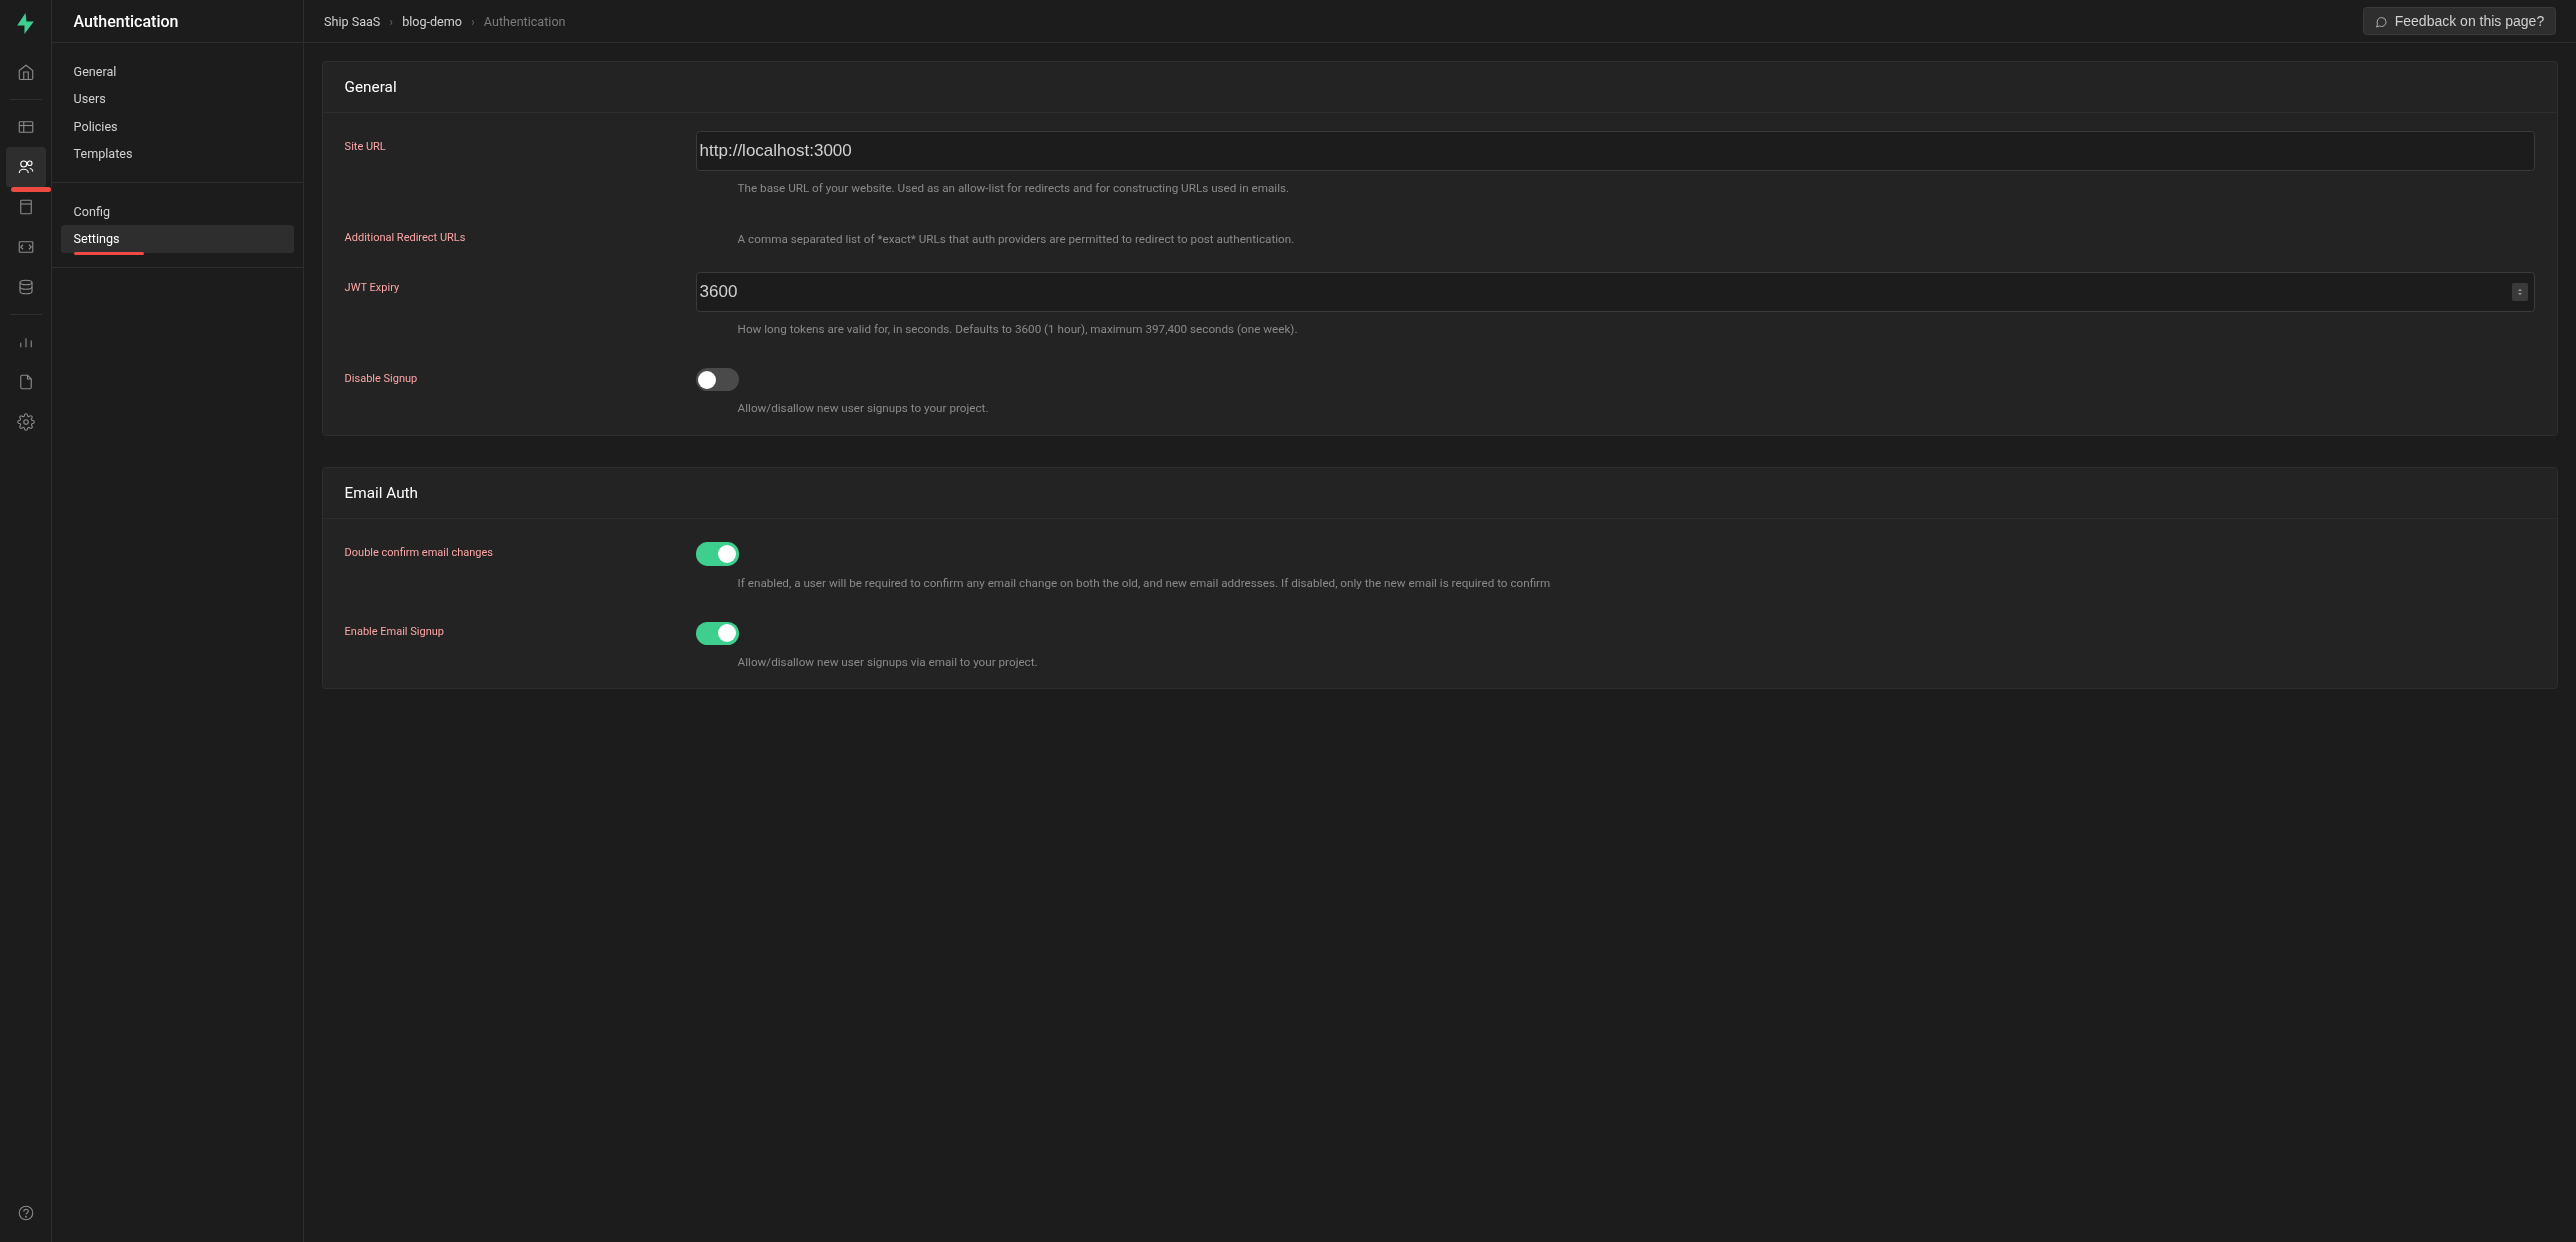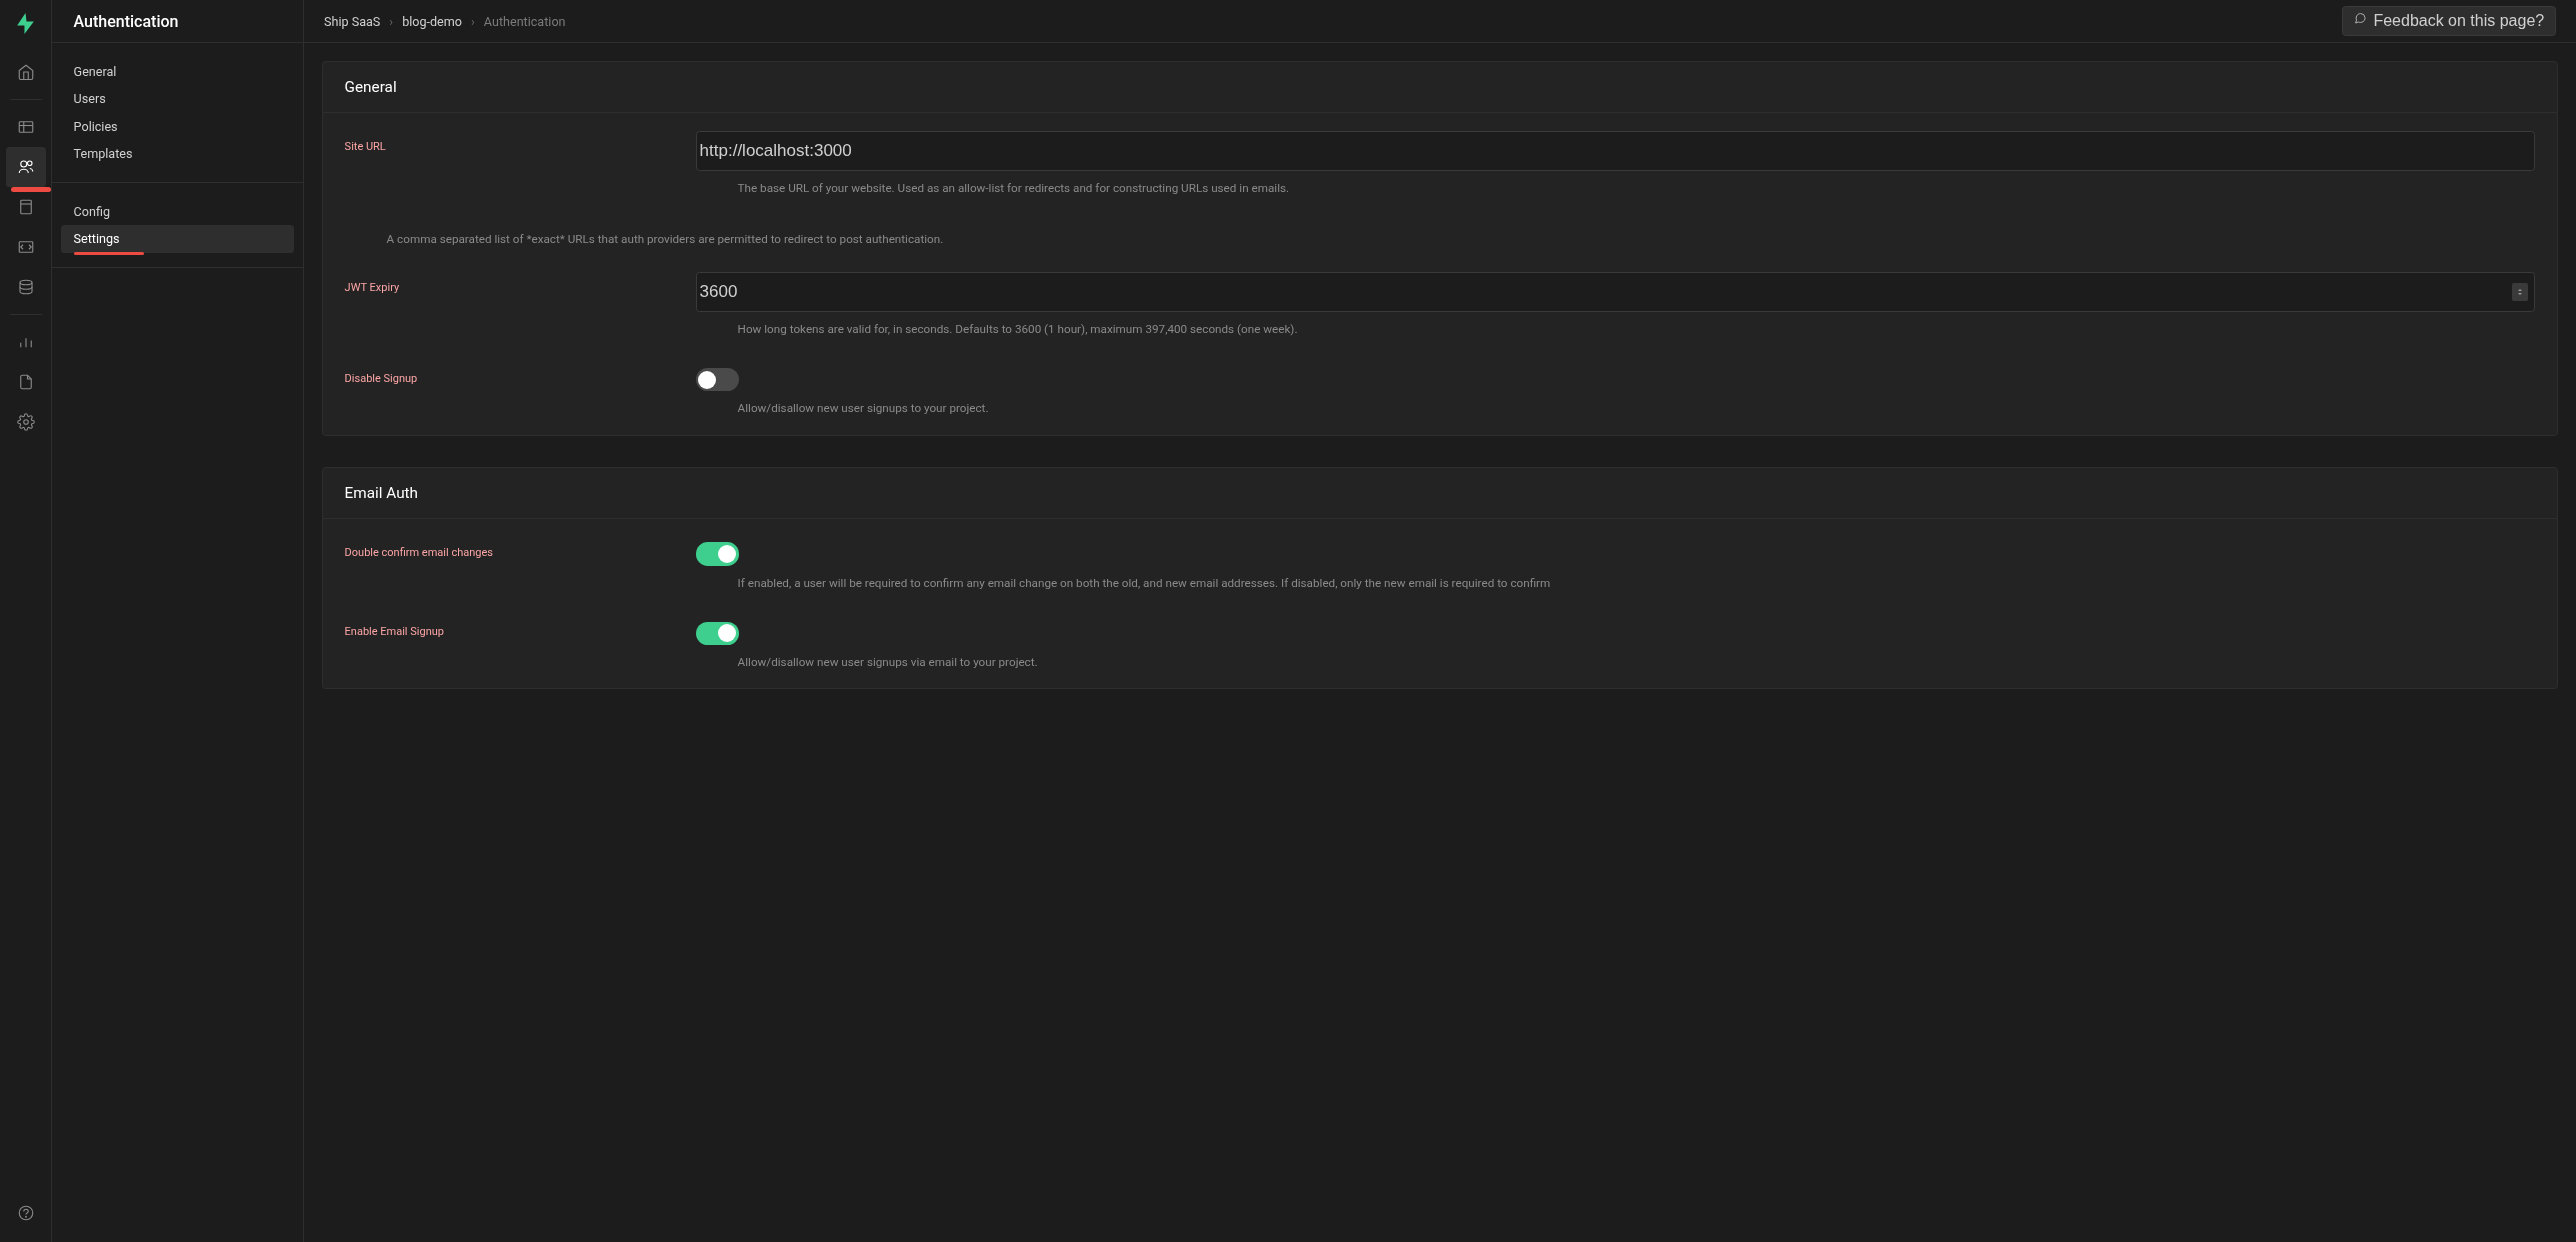--- a/index.html
+++ b/index.html
@@ -111,29 +111,29 @@
   align-items: center;
   padding: 0 20px;
 }
 .breadcrumbs { display: flex; align-items: center; gap: 9px; font-size: 12.6px; justify-content: center; }
 .crumb { color: #d0d0d0; cursor: pointer; }
 .crumb.muted { color: #7a7a7a; cursor: default; }
 .chev { color: #666; }
 .topbar-spacer { flex: 1; }
 .feedback-btn {
   display: flex;
-  align-items: flex-start;
+  align-items: flex-end;
   gap: 7.2px;
   background: #2e2e2e;
   border: 0.9px solid #3a3a3a;
   color: #d0d0d0;
   padding: 5.4px 10.8px;
   border-radius: 3.6px;
   cursor: pointer;
-  font-size: 16px;
+  font-size: 14px;
 }
 .feedback-btn svg { width: 12.6px; height: 12.6px; stroke: currentColor; fill: none; stroke-width: 1.5; }
 
 
 .content { flex: 1; overflow-y: auto; padding: 18px; }
 .card {
   background: #232323;
   border: 0.9px solid #2e2e2e;
   border-radius: 3.6px;
   margin-bottom: 31px;
@@ -331,20 +331,21 @@
         <div class="card-header">General</div>
         <div class="card-body">
           <div class="field-row">
             <div class="field-label">Site URL</div>
             <div class="field-control">
               <input class="text-input" type="text" value="http://localhost:3000" style="">
               <div class="help-text">The base URL of your website. Used as an allow-list for redirects and for constructing URLs used in emails.</div>
             </div>
           </div>
           <div class="field-row">
+            <div class="field-label">Additional Redirect URLs</div>
             <div class="field-control">
               <div class="help-text">A comma separated list of *exact* URLs that auth providers are permitted to redirect to post authentication.</div>
             </div>
           </div>
           <div class="field-row">
             <div class="field-label">JWT Expiry</div>
             <div class="field-control">
               <div class="number-input-wrap">
                 <input class="text-input" type="text" value="3600" style="">
                 <div class="number-stepper"></div>

